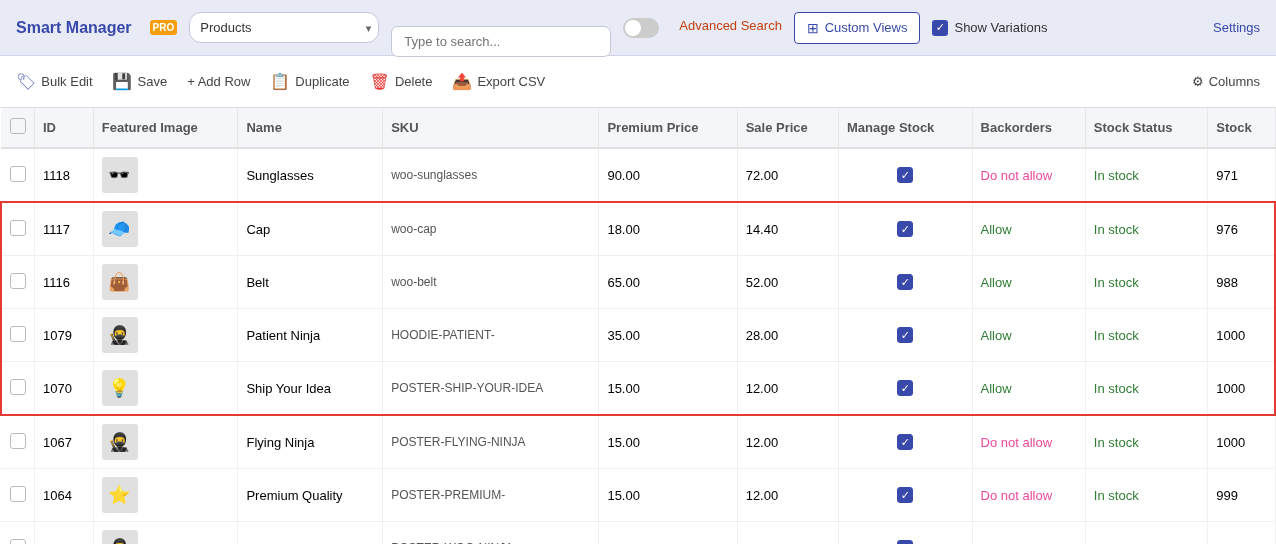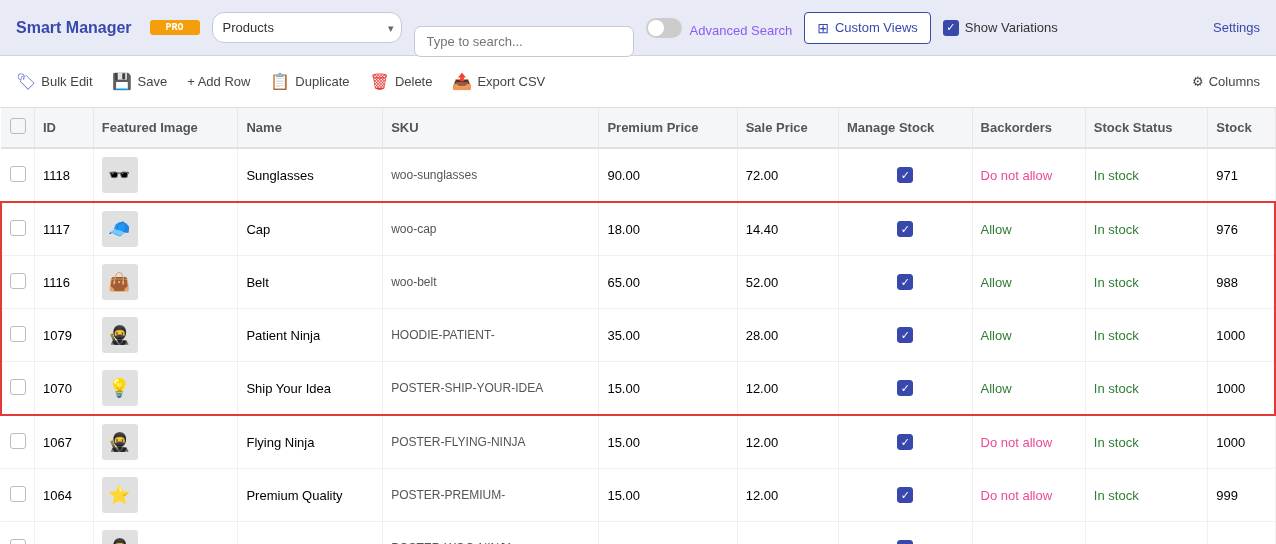--- a/index.html
+++ b/index.html
@@ -22,23 +22,22 @@
       font-weight: 700;
       font-size: 16px;
       color: #3949ab;
       white-space: nowrap;
     }
     .brand-pro {
       background: #f59e0b;
       color: white;
       font-size: 10px;
       font-weight: 700;
-      padding: 2px 16px;
+      padding: 2px 3px;
       border-radius: 3px;
-      font-family: Liberation Mono, monospace;
     }
     .product-select-wrap {
       position: relative;
     }
     .product-select {
       appearance: none;
       border: 1px solid #c5c8d8;
       border-radius: 12px;
       padding: 7px 28px 7px 10px;
       font-size: 13px;
@@ -60,25 +59,25 @@
       border: 1px solid #c5c8d8;
       border-radius: 7px;
       padding: 7px 12px;
       font-size: 13px;
       width: 220px;
       color: #999;
       margin-top: 28px;
     }
     .advanced-search {
       display: flex;
-      align-items: flex-end;
-      gap: 8px;
+      align-items: flex-start;
+      gap: 20px;
       white-space: nowrap;
       font-size: 13px;
-      color: #8b5cf6;
+      color: #c2410c;
     }
     .toggle-switch {
       width: 36px;
       height: 20px;
       background: #ccc;
       border-radius: 10px;
       position: relative;
       cursor: pointer;
     }
     .toggle-switch::after {

